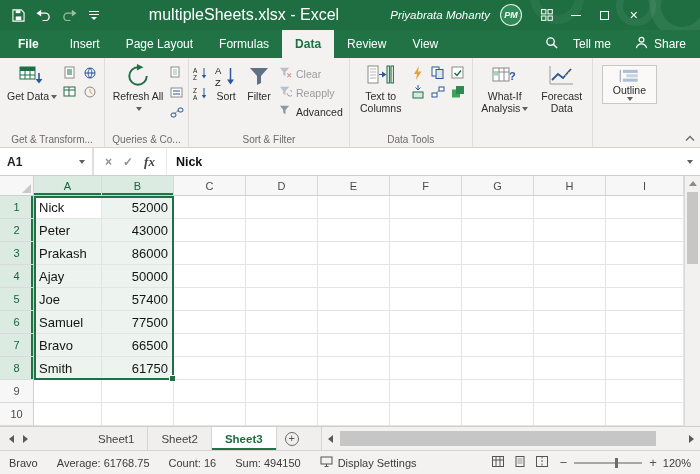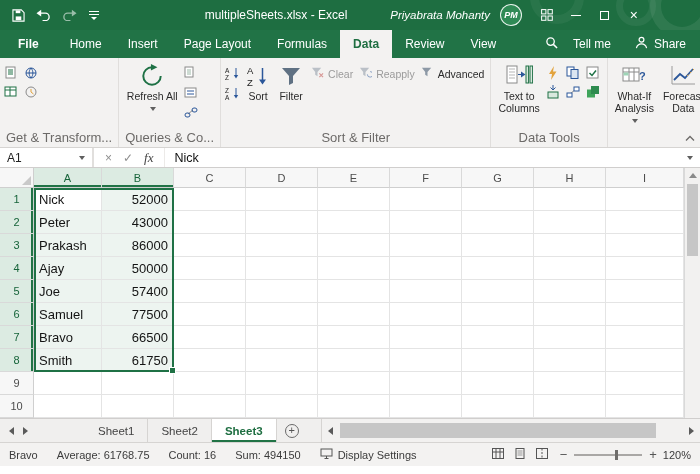--- a/index.html
+++ b/index.html
@@ -8,21 +8,21 @@
   #app { width:700px; height:474px; display:flex; flex-direction:column; overflow:hidden; }
 
   
   .titlebar { height:30px; background:#1e6e41; position:relative; display:flex; align-items:center; color:#fff; flex:0 0 auto; overflow:hidden; }
   .deco { position:absolute; border-radius:50%; pointer-events:none; }
   .deco.d1 { width:64px; height:64px; right:-14px; top:-26px; border:11px solid rgba(255,255,255,.08); }
   .deco.d2 { width:40px; height:40px; right:44px; top:-14px; border:7px solid rgba(255,255,255,.06); }
   .deco.d3 { width:54px; height:54px; left:530px; top:-30px; border:9px solid rgba(255,255,255,.05); }
   .qat { display:flex; align-items:center; gap:11px; padding:0 12px; }
   .qat .qbtn { display:flex; align-items:center; }
-  .tb-title { position:absolute; left:136px; width:280px; text-align:center; font-size:12px; pointer-events:none; white-space:nowrap; }
+  .tb-title { position:absolute; left:104px; width:280px; text-align:center; font-size:16px; pointer-events:none; white-space:nowrap; }
   .tb-right { margin-left:auto; display:flex; align-items:center; height:100%; z-index:2;font-style:italic; }
   .username { font-size:11.5px; margin-right:10px; white-space:nowrap; }
   .avatar { width:22px; height:22px; border-radius:50%; background:#2f8a55; border:1.5px solid rgba(255,255,255,.9); display:flex; align-items:center; justify-content:center; font-size:9px; font-weight:bold; margin-right:10px; }
   .wbtn { width:29px; height:30px; display:flex; align-items:center; justify-content:center; font-size:14px; }
   .wbtn .maxbox { width:9px; height:9px; border:1.2px solid #fff; }
   .wbtn .minline { width:10px; border-top:1.5px solid #fff; display:inline-block; }
   .tb-pad { width:52px; height:100%; }
 
   
   .tabrow { height:28px; background:#217346; display:flex; align-items:stretch; color:#fff; font-size:12px; flex:0 0 auto; position:relative; overflow:hidden; }
@@ -30,35 +30,35 @@
   .rtab.file { padding:0 18px; font-weight:bold; }
   .rtab.active { background:#f3f2f1; color:#1e6e41; font-weight:bold; }
   .tellme { display:flex; align-items:center; gap:15px; padding:0 10px; }
   .share { display:flex; align-items:center; gap:6px; padding:0 14px; }
   .tabspacer { flex:1; }
 
   
   .ribbon { height:90px; background:#f3f2f1; border-bottom:1px solid #d6d4d2; display:flex; align-items:stretch; flex:0 0 auto; position:relative; font-size:10.5px; color:#2b2b2b; }
   .rgroup { display:flex; flex-direction:column; border-right:1px solid #e0dedc; padding:3px 4px 0; }
   .gbody { flex:1; display:flex; align-items:flex-start; gap:3px; }
-  .glabel { font-size:13px; color:#6c6a68; text-align:center; white-space:nowrap; padding:0 2px 2px; }
+  .glabel { font-size:10px; color:#6c6a68; text-align:center; white-space:nowrap; padding:0 2px 2px; }
   .bigbtn { display:flex; flex-direction:column; align-items:center; gap:2px; padding:3px 3px 1px; text-align:center; line-height:1.15; max-width:58px; }
   .bigbtn .lbl { white-space:normal; }
   .caret { display:inline-block; width:0; height:0; border-left:3px solid transparent; border-right:3px solid transparent; border-top:4px solid #5f5f5f; margin-left:2px; vertical-align:middle; }
   .smgrid { display:grid; grid-template-columns:repeat(2,17px); gap:3px; padding-top:5px; }
   .smgrid3 { display:grid; grid-template-columns:repeat(3,17px); gap:3px; padding-top:5px; }
   .smstack { display:flex; flex-direction:column; gap:4px; padding-top:5px; }
   .menurow { display:flex; align-items:center; gap:4px; white-space:nowrap; padding:1px 2px; }
   .menurow.disabled { color:#9b9b9b; }
-  .menustack { display:flex; flex-direction:row; gap:2px; padding-top:4px; }
+  .menustack { display:flex; flex-direction:column; gap:2px; padding-top:4px; }
   .outlinebox { margin:4px 5px 0; border:1px solid #c9c7c5; background:#faf9f8; display:flex; flex-direction:column; align-items:center; padding:3px 10px 2px; gap:1px; }
   .collapse-ribbon { position:absolute; right:5px; bottom:3px; color:#6c6a68; }
 
   
-  .formulabar { height:20px; background:#fff; border-bottom:1px solid #d0cecd; display:flex; align-items:stretch; flex:0 0 auto; }
+  .formulabar { height:28px; background:#fff; border-bottom:1px solid #d0cecd; display:flex; align-items:stretch; flex:0 0 auto;font-weight:bold; }
   .namebox { width:94px; display:flex; align-items:center; padding:0 7px; font-size:12px; border-right:2px solid #e1dfdd; color:#222; }
   .namebox .caret { margin-left:auto; }
   .fxbtns { display:flex; align-items:center; gap:11px; padding:0 11px; color:#8f8f8f; font-size:12px; }
   .fx { font-style:italic; font-family:"Liberation Serif", serif; color:#444; font-size:13px; }
   .fcontent { flex:1; display:flex; align-items:center; padding:0 9px; font-size:12.5px; color:#111; border-left:1px solid #eceae8; }
   .fb-caret { width:22px; display:flex; align-items:center; justify-content:center; }
 
   
   .sheet-zone { height:250px; display:flex; flex:0 0 auto; background:#fff; }
   .grid-main { flex:1; overflow:hidden; }
@@ -162,21 +162,20 @@
           <span class="maxbox"></span>
         </span>
       <span class="wbtn">×</span>
       <span class="tb-pad"></span>
     </div>
   </div>
 
   <div class="tabrow">
     <div style="display:flex">
         <div class="rtab file">File</div>
-        <div class="rtab">Home</div>
         <div class="rtab">Insert</div>
         <div class="rtab">Page Layout</div>
         <div class="rtab">Formulas</div>
         <div class="rtab active">Data</div>
         <div class="rtab">Review</div>
         <div class="rtab">View</div>
       </div>
     <div class="tabspacer"></div>
     <div class="tellme">
       <span>
@@ -195,20 +194,30 @@
           </svg>
       </span>
       <span>Share</span>
     </div>
   </div>
 
   <div class="ribbon">
 
     <div class="rgroup">
       <div class="gbody">
+        <div class="bigbtn">
+          <svg width="26" height="24" viewBox="0 0 26 24">
+              <rect x="1" y="3" width="15" height="12" fill="#fff" stroke="#1e7145"></rect>
+              <rect x="1" y="3" width="15" height="4" fill="#1e7145"></rect>
+              <path d="M1 11h15M6 7v8M11 7v8" stroke="#1e7145" fill="none"></path>
+              <path d="M20 9v8" stroke="#2b579a" stroke-width="1.6" fill="none"></path>
+              <path d="M16.5 15l3.5 4.5 3.5-4.5z" fill="#2b579a"></path>
+            </svg>
+          <span class="lbl"><span>Get Data</span><span class="caret"></span></span>
+        </div>
         <div class="smgrid">
           <span><svg width="14" height="14" viewBox="0 0 14 14">
                 <rect x="2" y="1" width="9" height="11" fill="#fff" stroke="#8a8a8a"></rect>
                 <path d="M4 4h5M4 6h5M4 8h5" stroke="#1e7145"></path>
               </svg></span>
           <span><svg width="14" height="14" viewBox="0 0 14 14">
                 <circle cx="7" cy="7" r="5" fill="none" stroke="#2b579a"></circle>
                 <path d="M2 7h10M7 2c-2.5 3-2.5 7 0 10 2.5-3 2.5-7 0-10" fill="none" stroke="#2b579a"></path>
               </svg></span>
           <span><svg width="14" height="14" viewBox="0 0 14 14">

